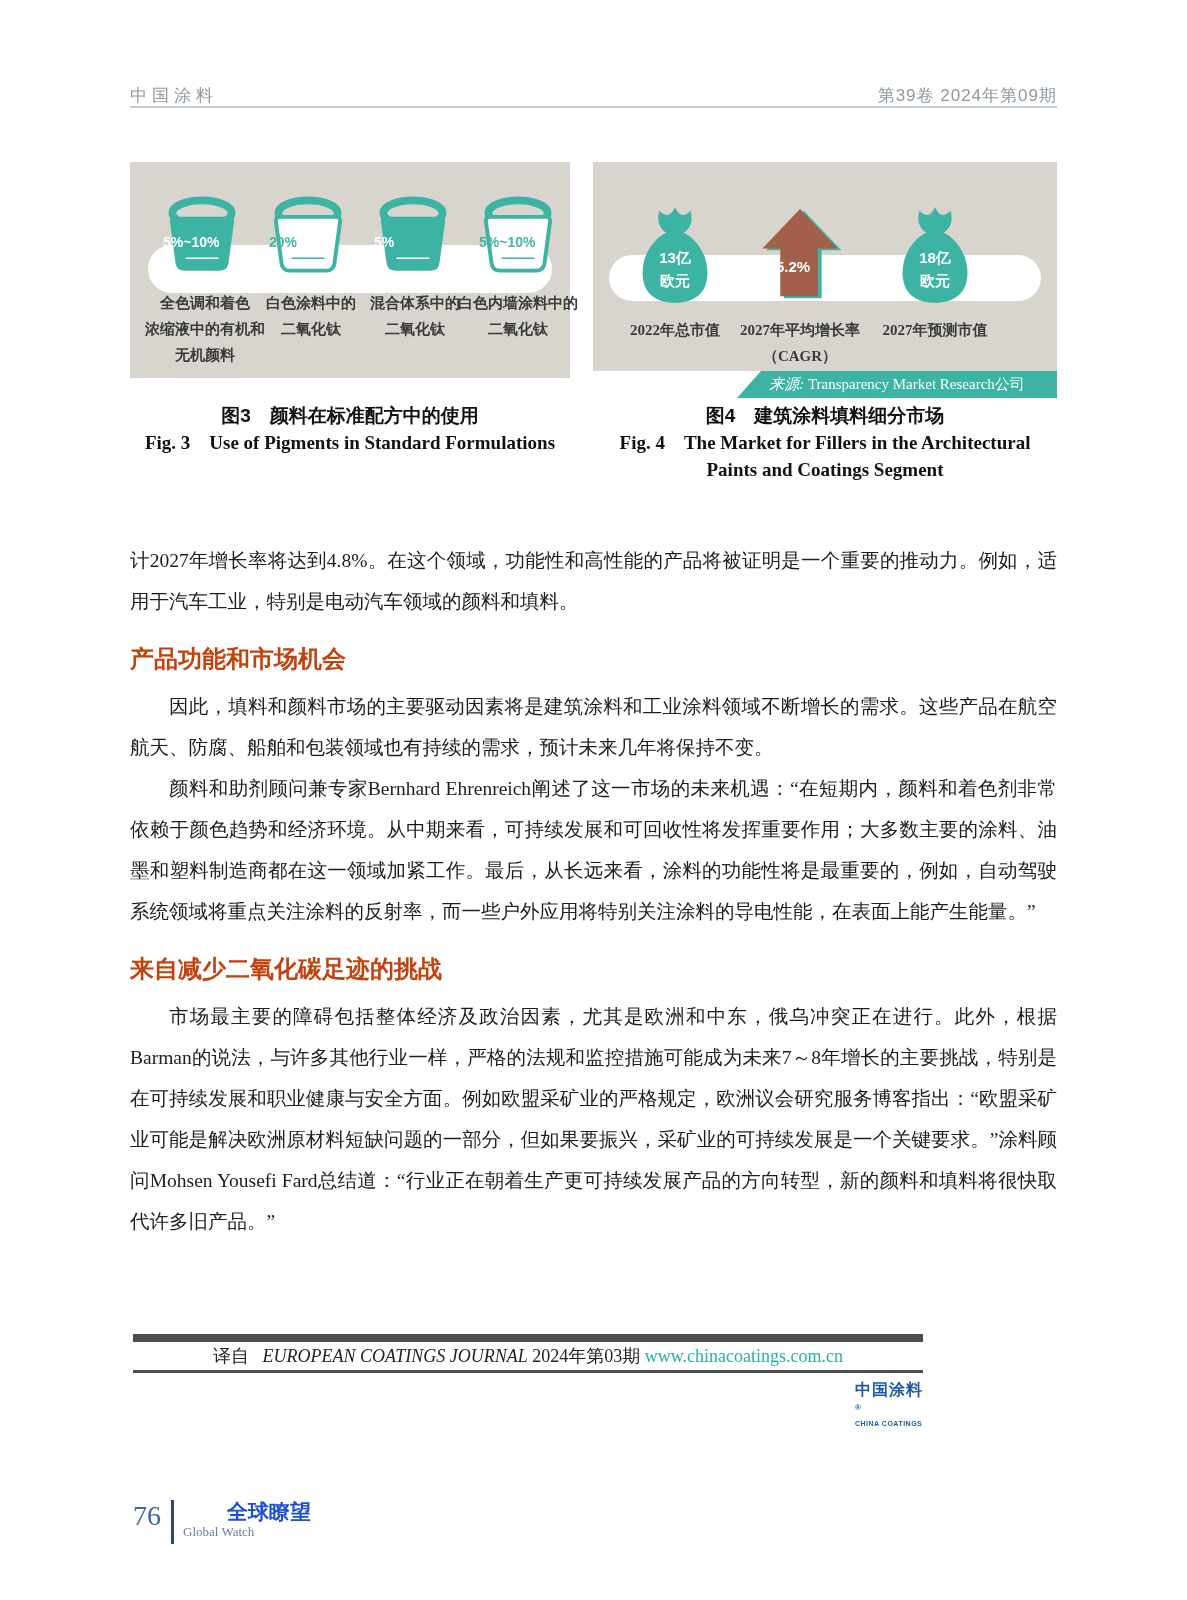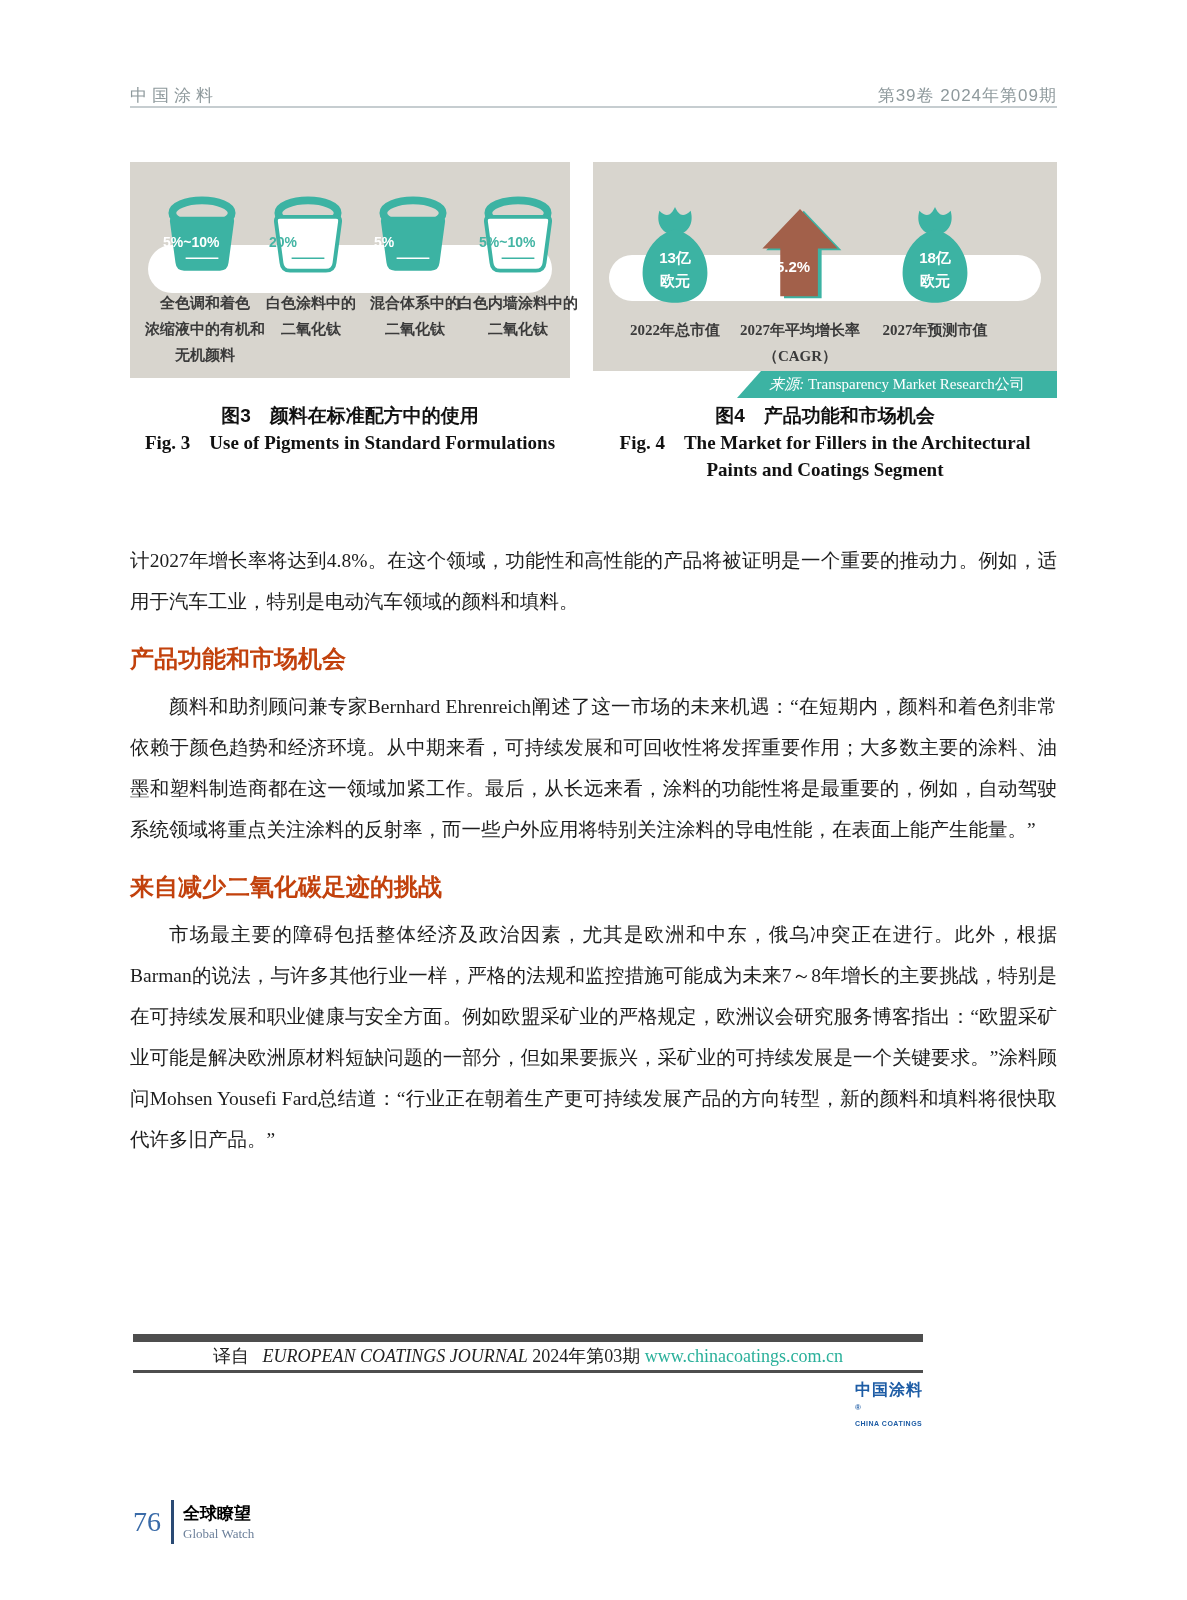--- a/index.html
+++ b/index.html
@@ -60,25 +60,25 @@
                text-align:center; font-size:18px; line-height:28px; color:#222; }
   .foot-line .journal { font-style:italic;margin-left:9px; }
   .foot-line .url { color:#2ab09a; font-family:"Liberation Serif", serif; text-decoration:none; }
   .foot-rule-thin { position:absolute; left:133px; top:1370px; width:790px; height:3px; background:#4e4e4e; }
   .logo { position:absolute; left:855px; top:1381px; width:70px; text-align:left;
           font-family:"Liberation Sans", sans-serif; color:#1d5ca5; }
   .logo-cn { font-weight:bold; font-size:16px; letter-spacing:1px; line-height:18px; }
   .logo-cn sup { font-size:8px; }
   .logo-en { font-weight:bold; font-size:7px; letter-spacing:0.5px; }
   
-  .pagefoot { position:absolute; left:133px; top:1500px; display:flex; align-items:center; }
+  .pagefoot { position:absolute; left:133px; top:1500px; display:flex; align-items:flex-start; }
   .pg-num { font-family:"Liberation Serif", serif; font-size:28px; color:#3a6ba8; margin-right:10px; }
   .pg-bar { width:3px; height:44px; background:#2a4a74; margin-right:9px; }
-  .pg-cn { font-family:"Liberation Sans", sans-serif; font-weight:bold; font-size:17px;
-           color:#000000; line-height:24px; }
+  .pg-cn { font-family:"Liberation Sans", sans-serif; font-weight:bold; font-size:21px;
+           color:#1d4ed8; line-height:24px;margin-left:44px; }
   .pg-en { font-family:"Liberation Serif", serif; font-size:13px; color:#6b7f99; line-height:16px; }
 </style>
 </head>
 <body>
 
 <div class="page">
 
   <div class="hdr">
     <span class="hdr-left">中国涂料</span>
     <span class="hdr-right">第39卷   2024年第09期</span>
@@ -169,27 +169,28 @@
     <div class="fig-label" style="left:262px; top:155px; width:160px">2027年预测市值</div>
 
     <div class="src-banner"><span class="src-lbl">来源: </span><span>Transparency Market Research公司</span></div>
   </div>
 
   <div class="cap cap3">
     <div class="cap-cn">图3　颜料在标准配方中的使用</div>
     <div class="cap-en">Fig. 3　Use of Pigments in Standard Formulations</div>
   </div>
   <div class="cap cap4">
-    <div class="cap-cn">图4　产品功能和市场机会</div>
+    <div class="cap-cn">图4　建筑涂料填料细分市场</div>
     <div class="cap-en">Fig. 4　The Market for Fillers in the Architectural Paints and Coatings Segment</div>
   </div>
 
   <div class="body-text">
     <p class="para flush">计2027年增长率将达到4.8%。在这个领域，功能性和高性能的产品将被证明是一个重要的推动力。例如，适用于汽车工业，特别是电动汽车领域的颜料和填料。</p>
     <h2 class="sec-h">产品功能和市场机会</h2>
+    <p class="para">因此，填料和颜料市场的主要驱动因素将是建筑涂料和工业涂料领域不断增长的需求。这些产品在航空航天、防腐、船舶和包装领域也有持续的需求，预计未来几年将保持不变。</p>
     <p class="para">颜料和助剂顾问兼专家Bernhard Ehrenreich阐述了这一市场的未来机遇：“在短期内，颜料和着色剂非常依赖于颜色趋势和经济环境。从中期来看，可持续发展和可回收性将发挥重要作用；大多数主要的涂料、油墨和塑料制造商都在这一领域加紧工作。最后，从长远来看，涂料的功能性将是最重要的，例如，自动驾驶系统领域将重点关注涂料的反射率，而一些户外应用将特别关注涂料的导电性能，在表面上能产生能量。”</p>
     <h2 class="sec-h">来自减少二氧化碳足迹的挑战</h2>
     <p class="para">市场最主要的障碍包括整体经济及政治因素，尤其是欧洲和中东，俄乌冲突正在进行。此外，根据Barman的说法，与许多其他行业一样，严格的法规和监控措施可能成为未来7～8年增长的主要挑战，特别是在可持续发展和职业健康与安全方面。例如欧盟采矿业的严格规定，欧洲议会研究服务博客指出：“欧盟采矿业可能是解决欧洲原材料短缺问题的一部分，但如果要振兴，采矿业的可持续发展是一个关键要求。”涂料顾问Mohsen Yousefi Fard总结道：“行业正在朝着生产更可持续发展产品的方向转型，新的颜料和填料将很快取代许多旧产品。”</p>
   </div>
 
   <div class="foot-rule-thick"></div>
   <div class="foot-line">
     <span>译自 </span><span class="journal">EUROPEAN COATINGS JOURNAL</span><span> 2024年第03期  </span><a class="url" href="#">www.chinacoatings.com.cn</a>
   </div>
   <div class="foot-rule-thin"></div>

